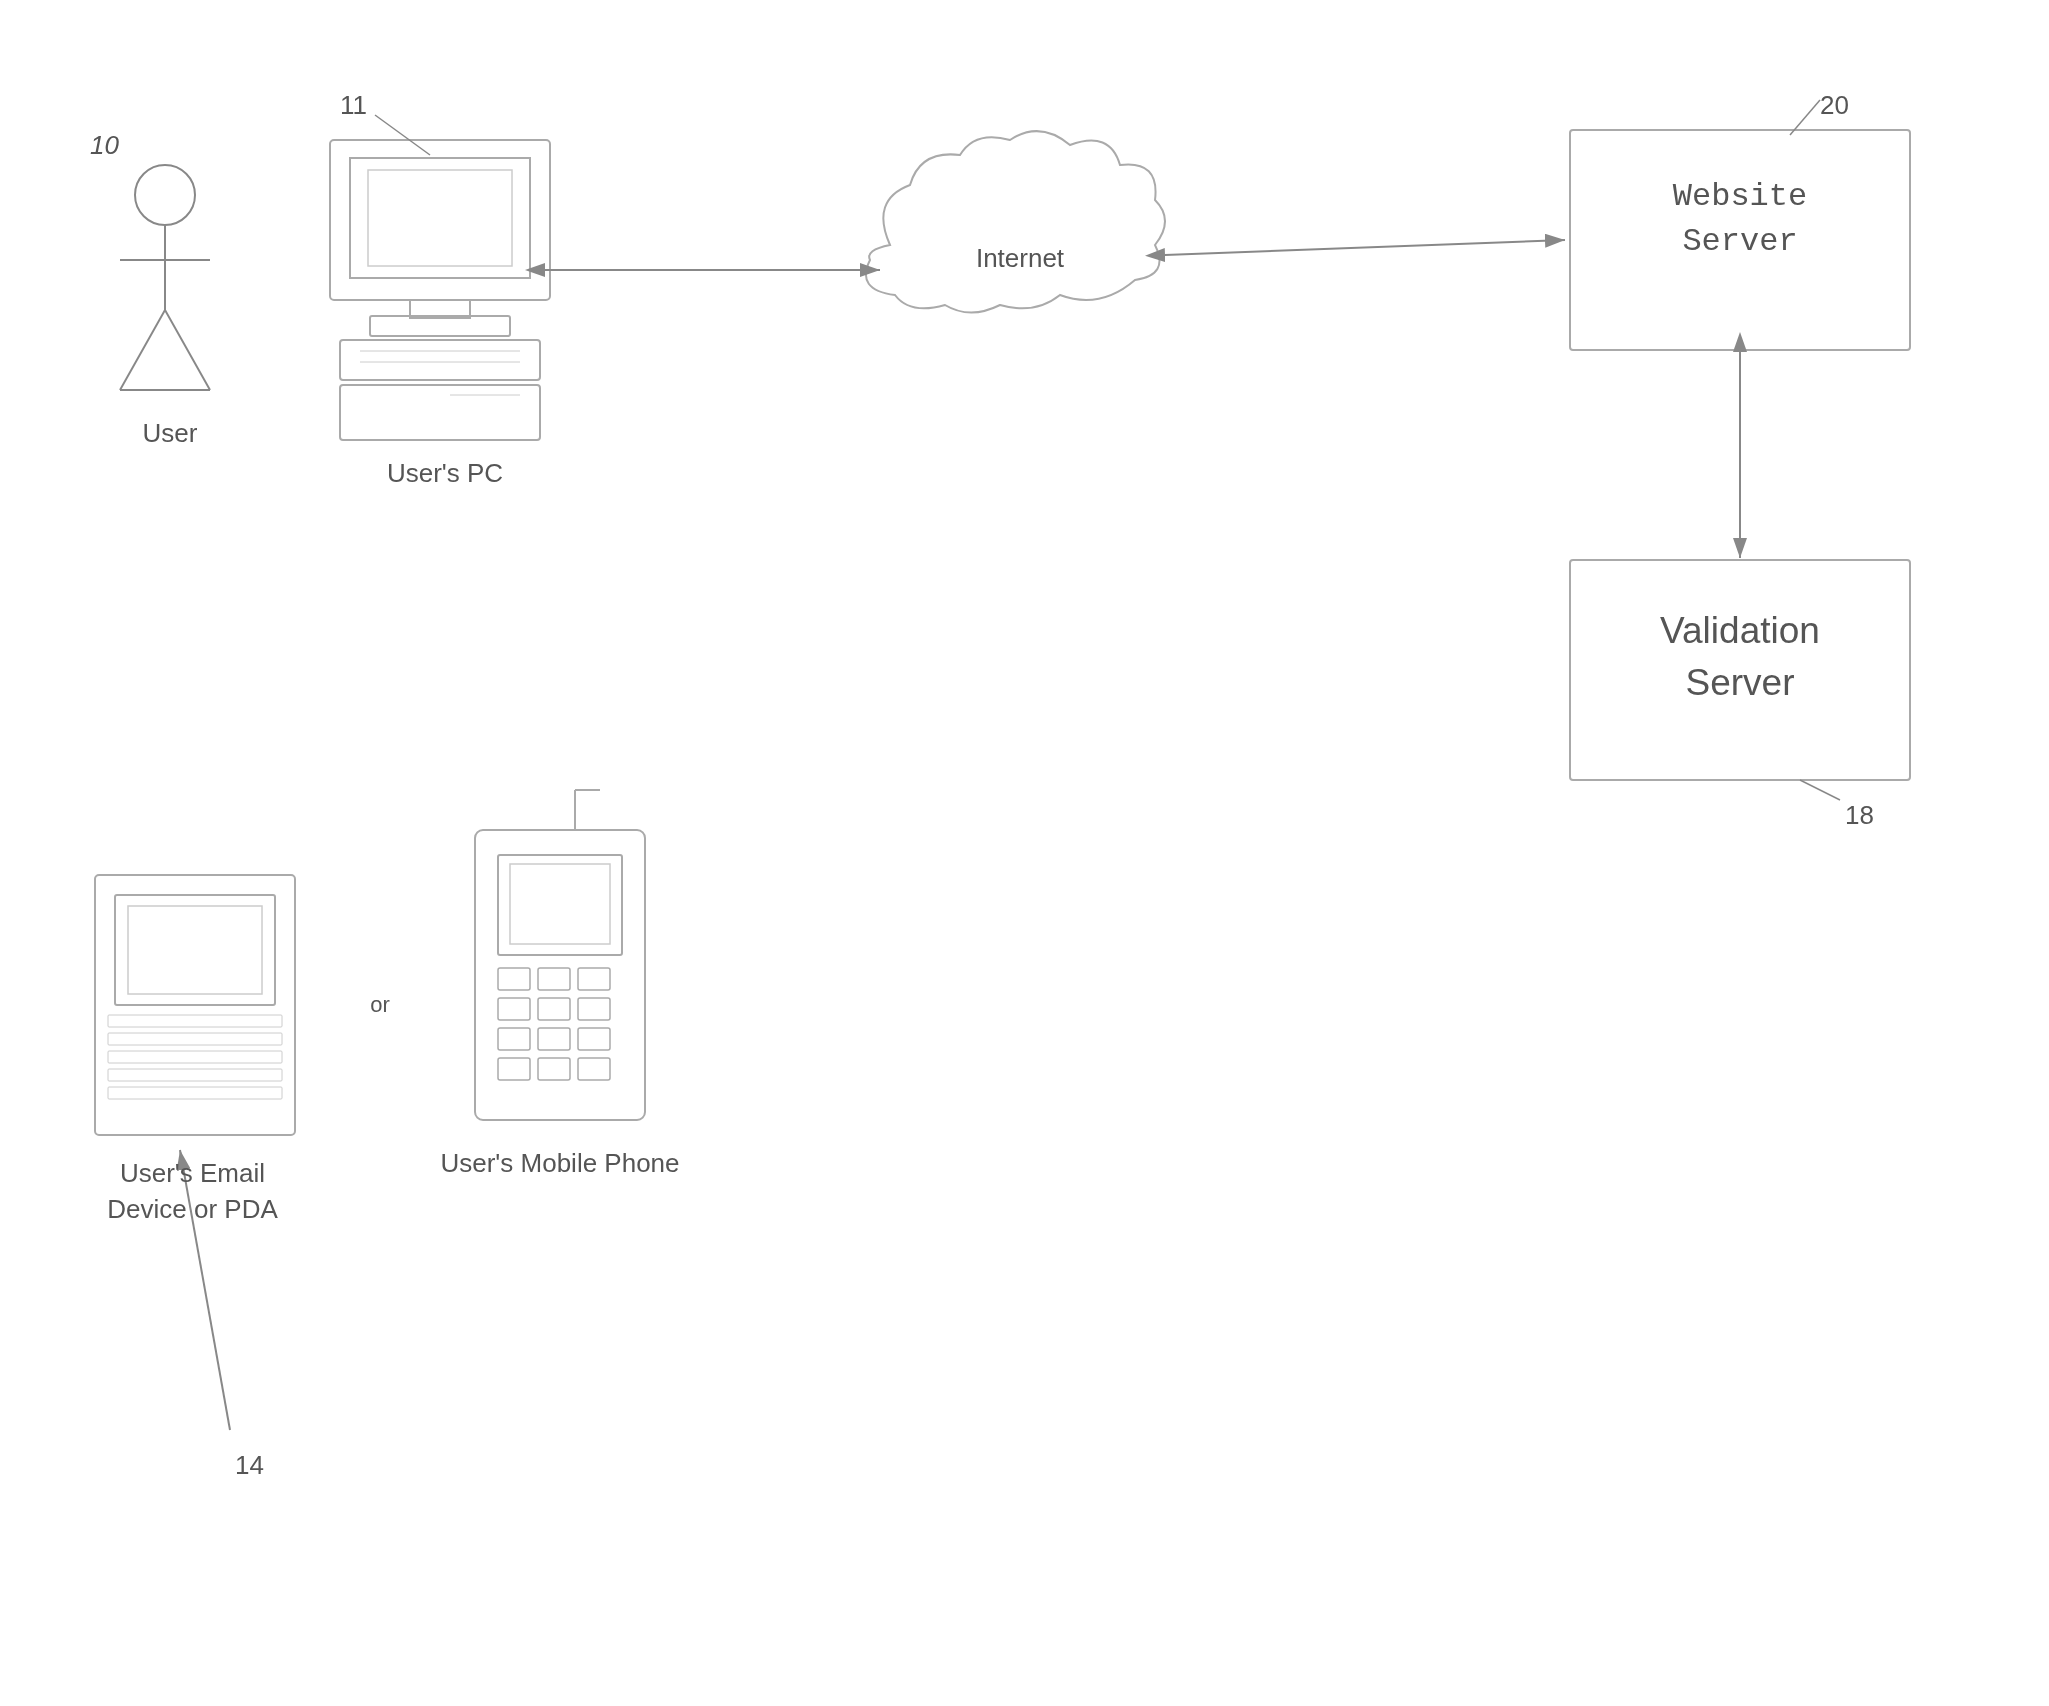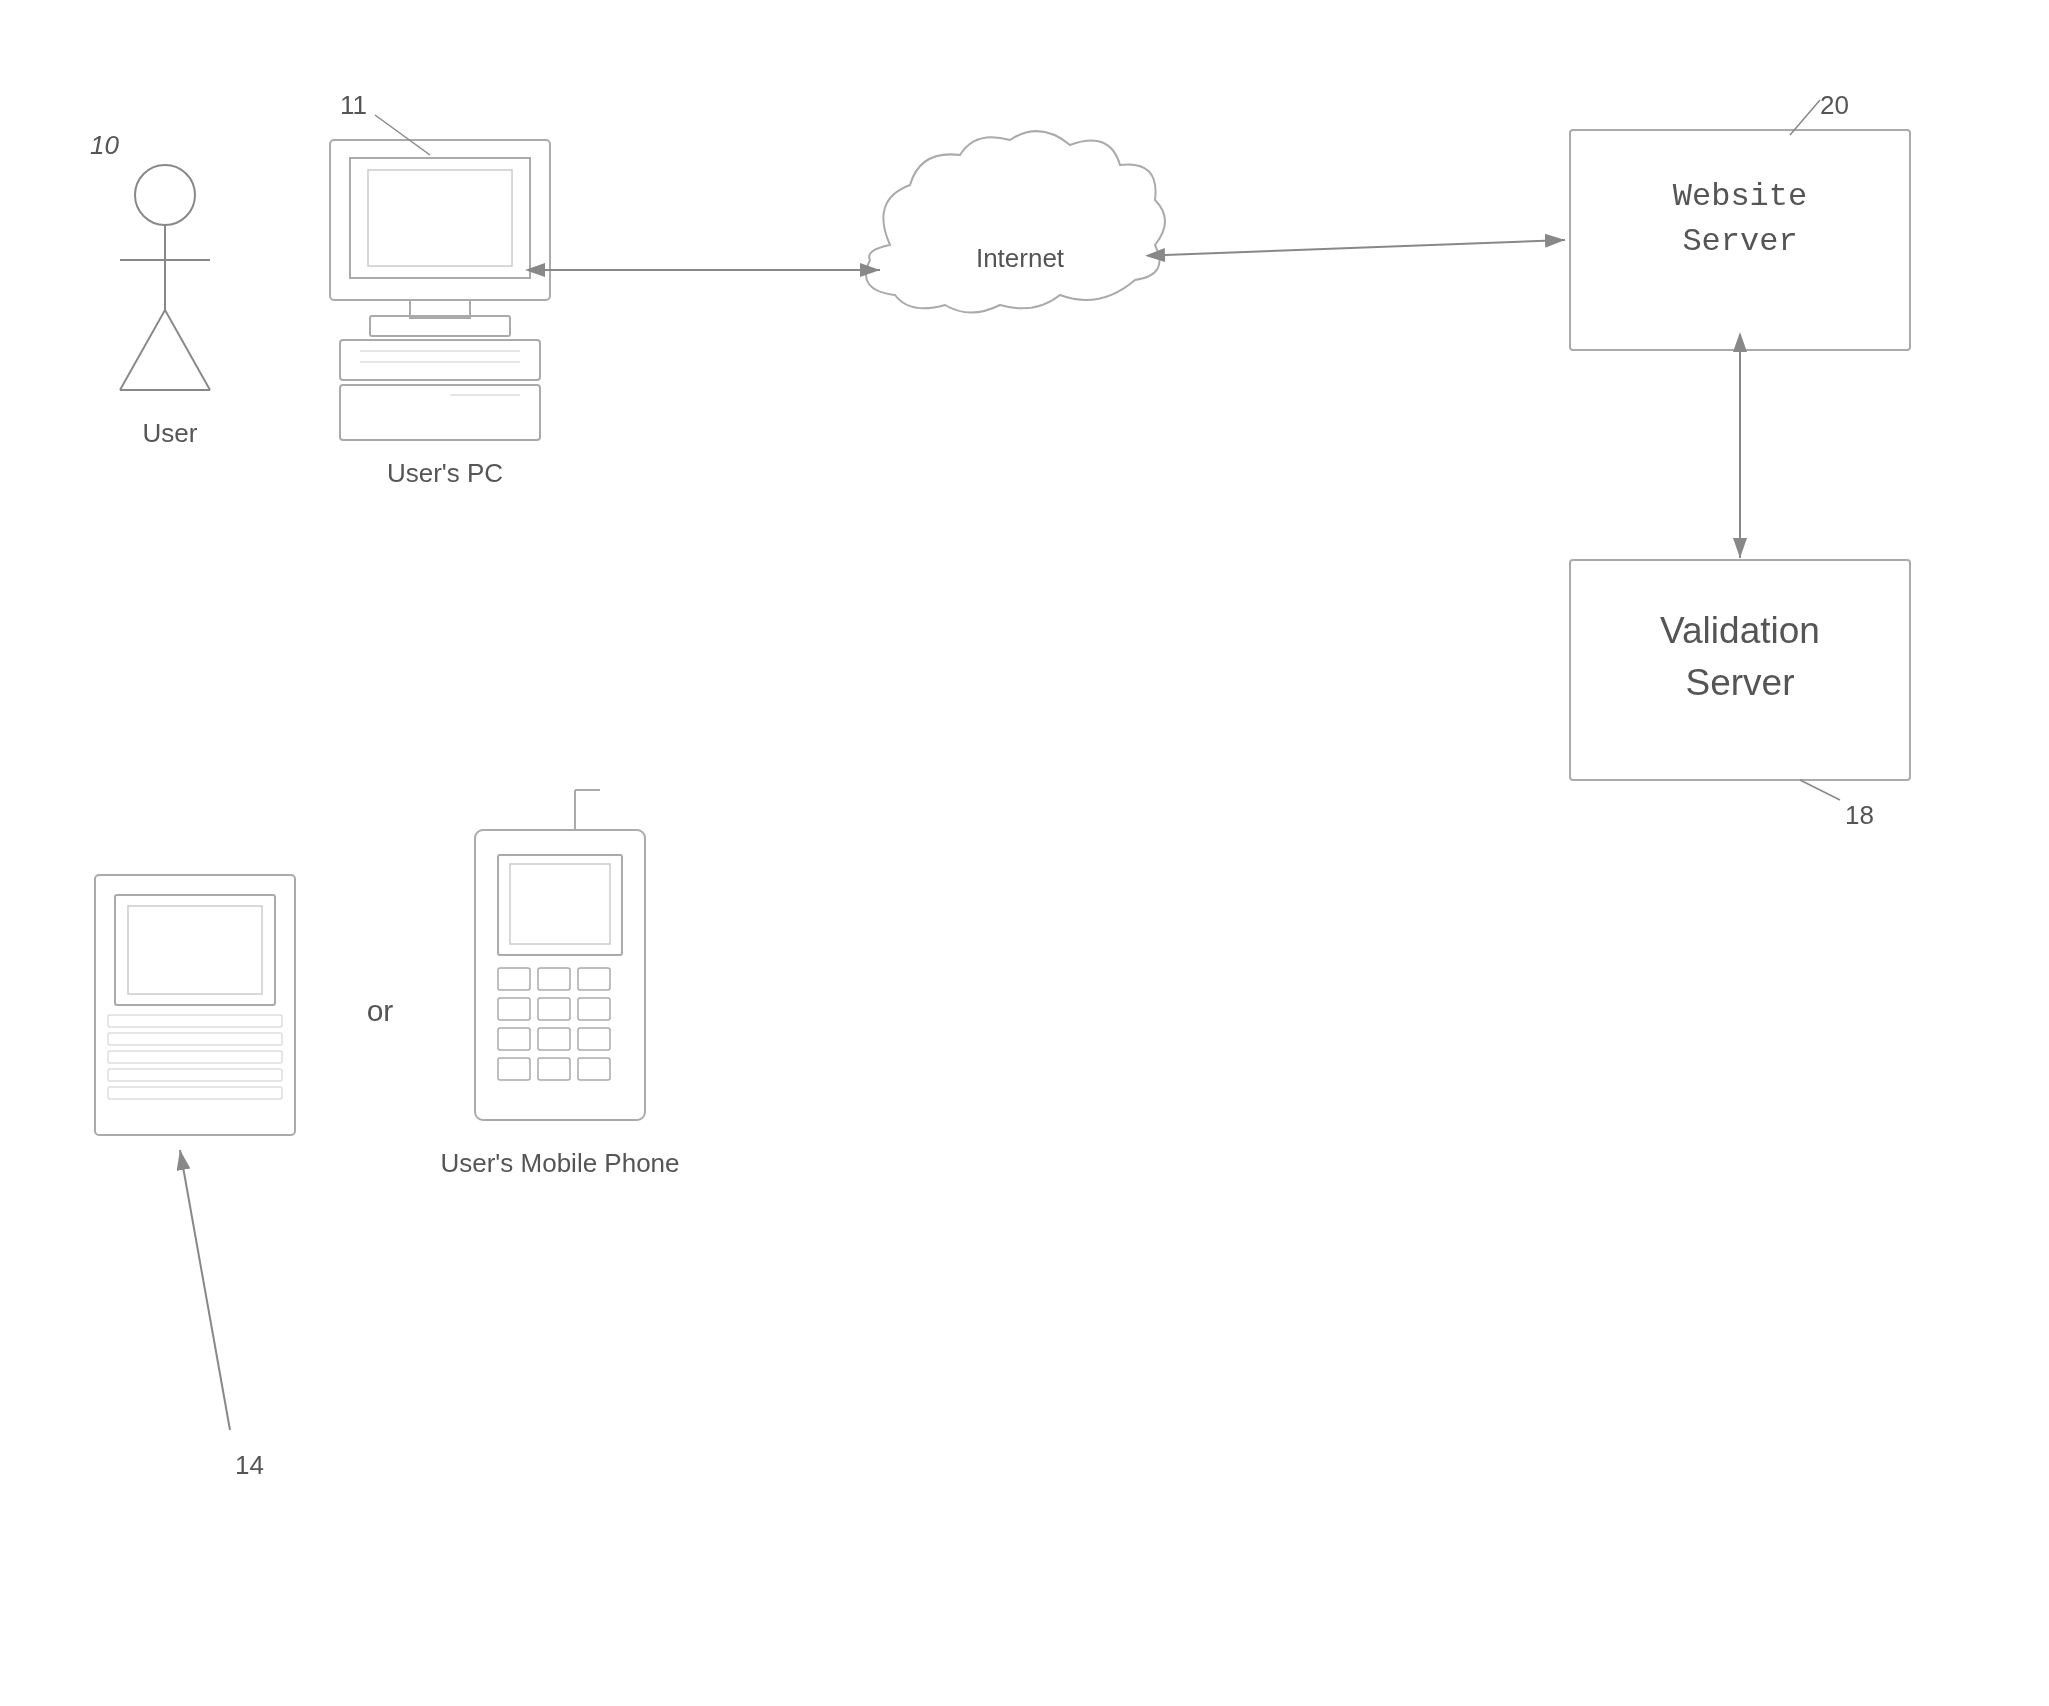--- a/index.html
+++ b/index.html
@@ -169,20 +169,21 @@
   <div class="label" style="left:940px; top:240px; width:160px;">Internet</div>
 
   <div class="ref-num" style="left:1820px; top:90px;">20</div>
 
   <div class="label" style="left:1575px; top:175px; width:330px; font-size:32px;font-family:Liberation Mono, monospace;">Website<br>Server</div>
 
   <div class="label" style="left:1575px; top:605px; width:330px; font-size:37px;">Validation<br>Server</div>
 
   <div class="ref-num" style="left:1845px; top:800px;">18</div>
 
-  <div class="label" style="left:330px; top:990px; width:100px; font-size:30px;">or</div>
+  <div class="label" style="left:330px; top:990px; width:100px; font-size:22px;">or</div>
 
+  <div class="label" style="left:60px; top:1155px; width:265px; font-size:26px;">User's Email<br>Device or PDA</div>
 
   <div class="label" style="left:425px; top:1145px; width:270px; font-size:26px;">User's Mobile Phone</div>
 
   <div class="ref-num" style="left:235px; top:1450px;">14</div>
 
 </div>
 
 </body></html>

